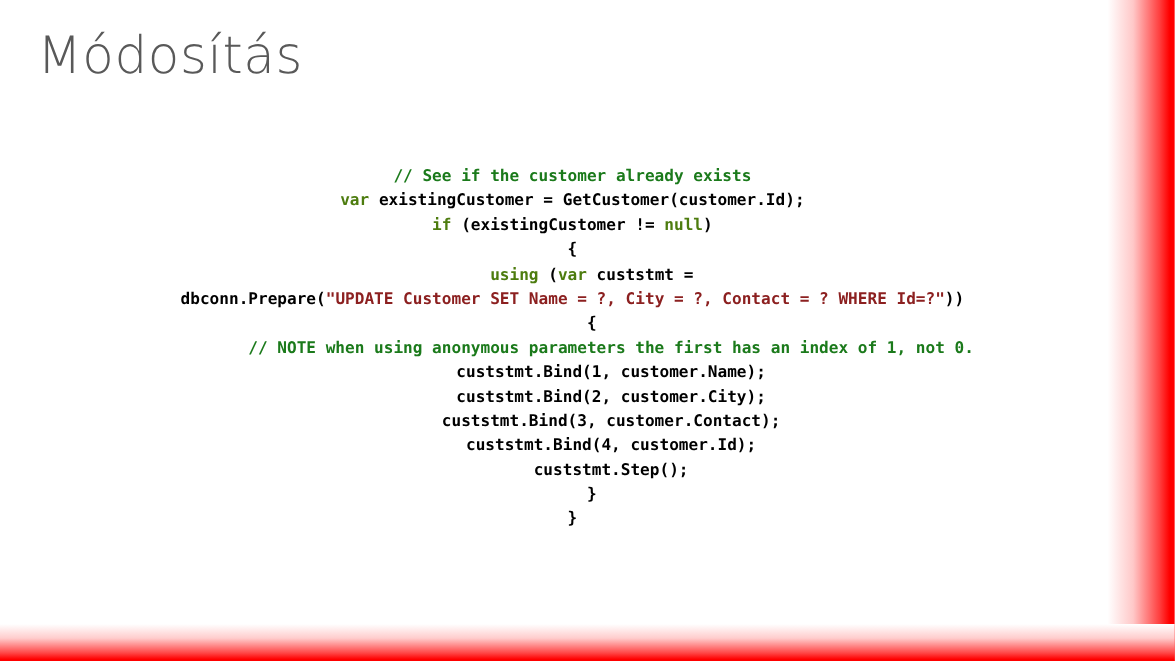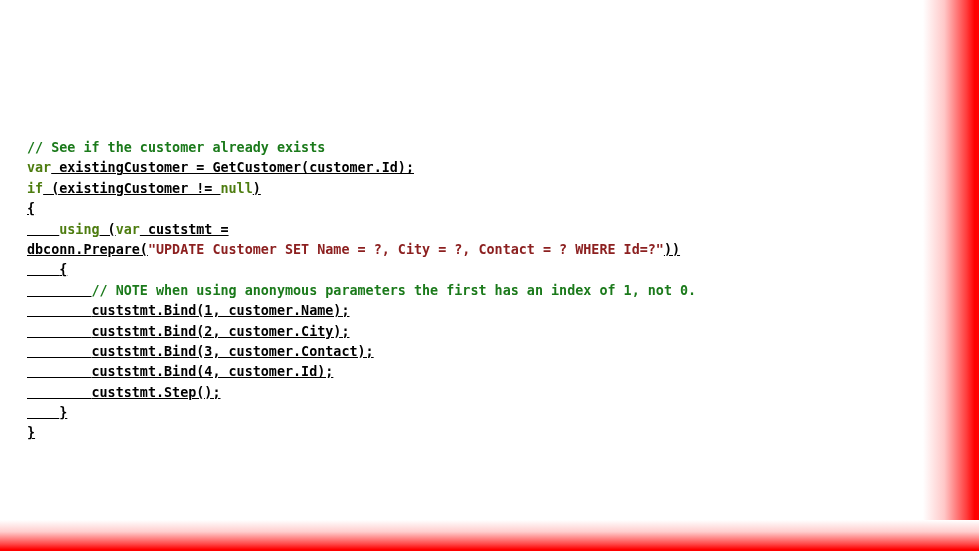--- a/index.html
+++ b/index.html
@@ -72,31 +72,33 @@
     font-family: "DejaVu Sans Mono", monospace;
     font-size: 13.4px;
     line-height: 20.4px;
     color: #000000;
     white-space: pre;
     font-weight: bold;
   }
   .line {
     white-space: pre;
     height: 20.4px;
+    text-align: center;
   }
   .cm  { color: #1b7a1b; }  
   .kw  { color: #4d7c0f; }  
-  .id  { color: #000000; text-decoration: underline; }  
+  .id  { color: #000000; }  
   .str { color: #8c2020; }  
 </style>
 </head>
 <body>
 
 <div id="slide">
 
   <div id="band-right"></div>
 
   <div id="band-bottom"></div>
 
+  <div id="title">Módosítás</div>
 
   <div id="code"><div class="line"><span class="cm">// See if the customer already exists</span></div><div class="line"><span class="kw">var</span><span class="id"> existingCustomer = GetCustomer(customer.Id);</span></div><div class="line"><span class="kw">if</span><span class="id"> (existingCustomer != </span><span class="kw">null</span><span class="id">)</span></div><div class="line"><span class="id">{</span></div><div class="line"><span class="id">    </span><span class="kw">using</span><span class="id"> (</span><span class="kw">var</span><span class="id"> custstmt =</span></div><div class="line"><span class="id">dbconn.Prepare(</span><span class="str">"UPDATE Customer SET Name = ?, City = ?, Contact = ? WHERE Id=?"</span><span class="id">))</span></div><div class="line"><span class="id">    </span><span class="id">{</span></div><div class="line"><span class="id">        </span><span class="cm">// NOTE when using anonymous parameters the first has an index of 1, not 0.</span></div><div class="line"><span class="id">        </span><span class="id">custstmt.Bind(1, customer.Name);</span></div><div class="line"><span class="id">        </span><span class="id">custstmt.Bind(2, customer.City);</span></div><div class="line"><span class="id">        </span><span class="id">custstmt.Bind(3, customer.Contact);</span></div><div class="line"><span class="id">        </span><span class="id">custstmt.Bind(4, customer.Id);</span></div><div class="line"><span class="id">        </span><span class="id">custstmt.Step();</span></div><div class="line"><span class="id">    </span><span class="id">}</span></div><div class="line"><span class="id">}</span></div></div>
 
 </div>
 
 </body></html>

